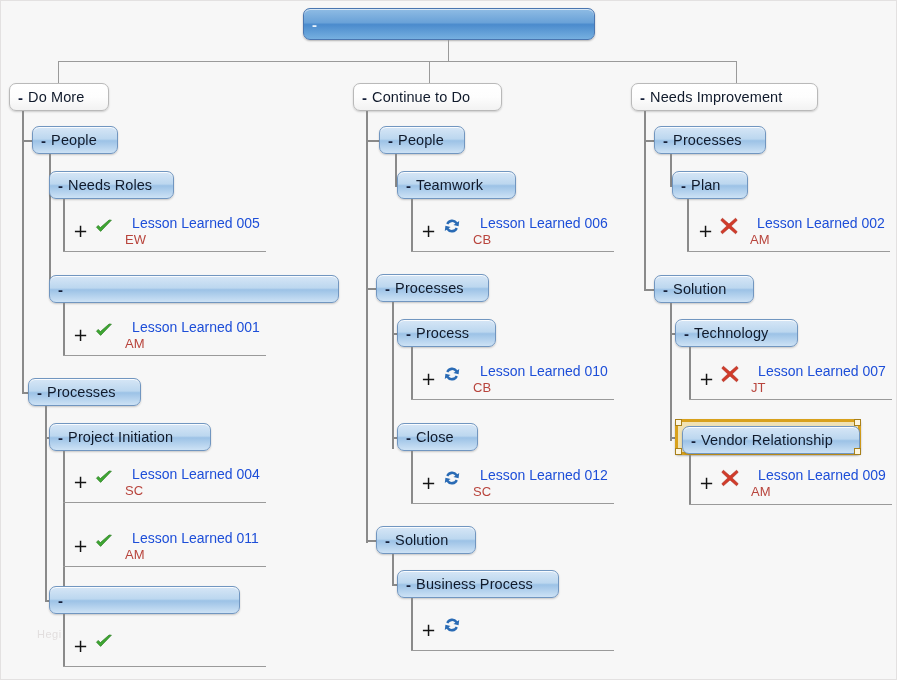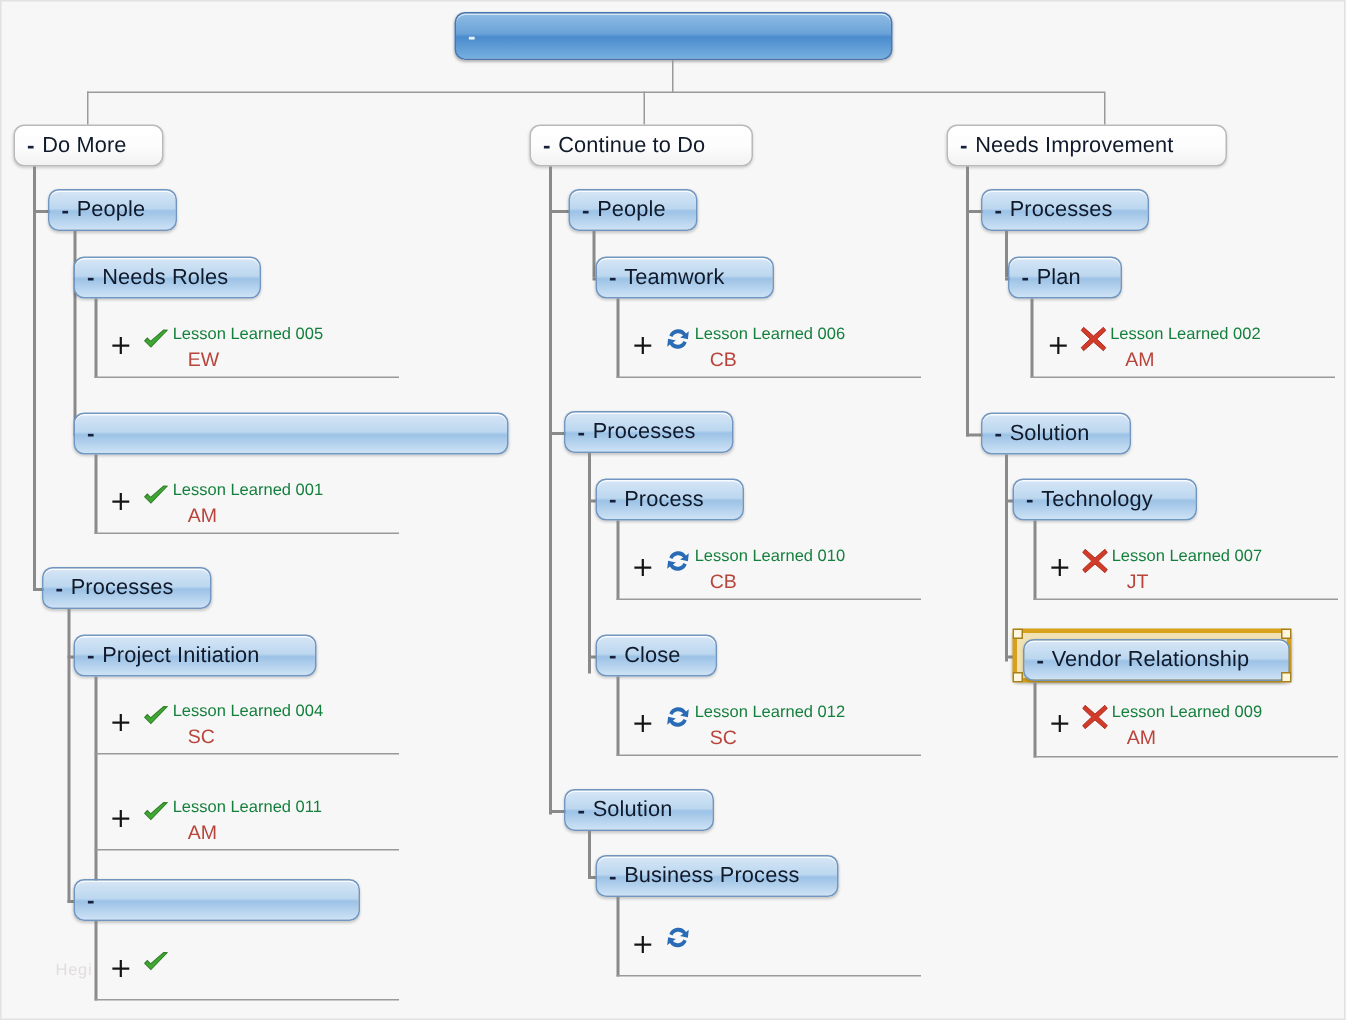--- a/index.html
+++ b/index.html
@@ -96,38 +96,38 @@
     font-family:"DejaVu Sans",sans-serif;
   }
   .leaf .ico{
     width:20px;height:20px;
     flex:0 0 20px;
     margin-top:1px;
     margin-right:1px;
   }
   .leaf .txtwrap{display:flex;flex-direction:column;}
   .leaf .ttl{
-    font-size:11px;
-    color:#15803d;
+    font-size:14px;
+    color:#1d4ed8;
     line-height:17px;
     white-space:nowrap;
+    margin-left:17px;
   }
   .leaf .who{
     font-size:13px;
     color:#b8443c;
     line-height:16px;
     margin-left:10px;
   }
   .wm{
     position:absolute;
     font-size:11px;
     color:#e2dede;
     letter-spacing:.5px;
     user-select:none;
-    margin-top:13px;
   }
 </style>
 </head>
 <body>
 
 <div id="canvas">
 
   <div class="wm" style="left:36px;top:627px;">Hegi</div>
 
   <div class="node root" style="left:302px;top:7px;width:292px;">

